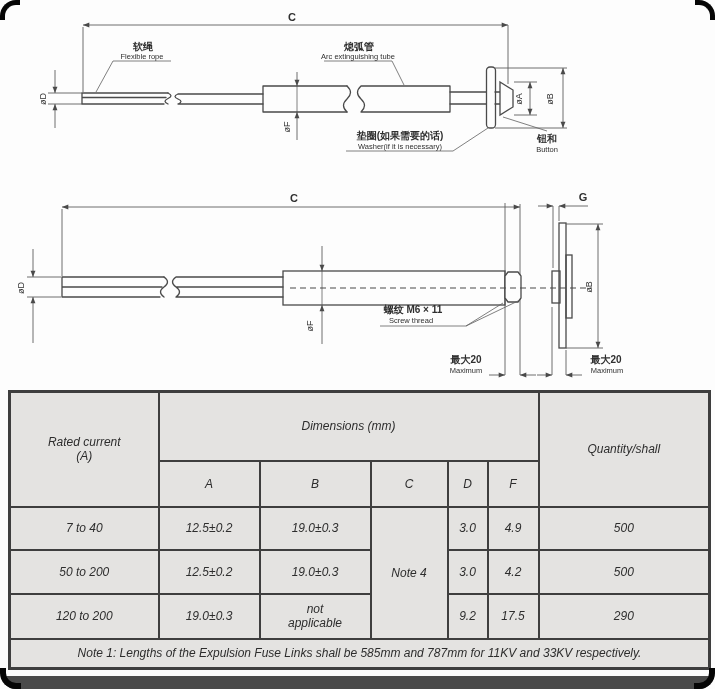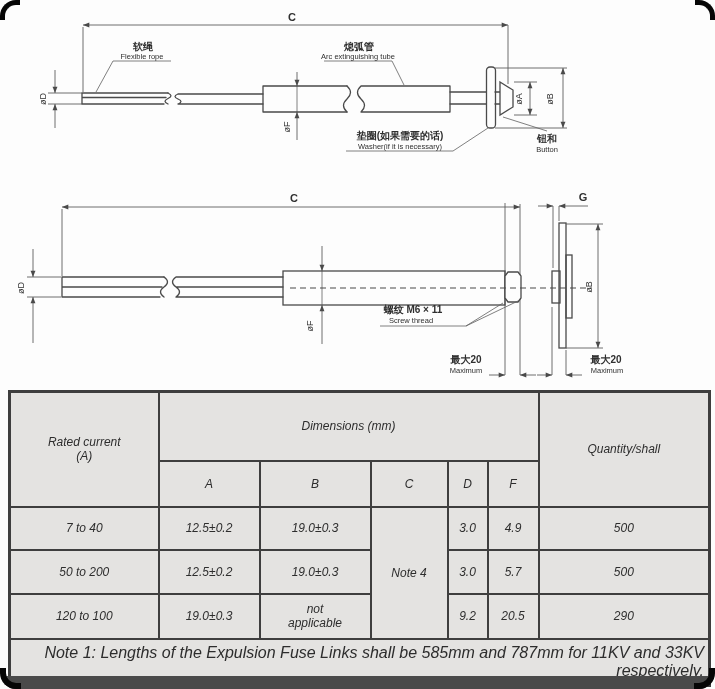--- a/index.html
+++ b/index.html
@@ -13,21 +13,21 @@
   .ld{stroke:#5f5f5f;stroke-width:0.8;fill:none;}
   .cl{stroke:#4a4a4a;stroke-width:1.1;fill:none;stroke-dasharray:6 4;}
   .t-dim{font-size:11px;fill:#2f2f2f;font-weight:600;}
   .t-dia{font-size:9px;fill:#2f2f2f;}
   .t-cn{font-size:10px;fill:#2f2f2f;font-weight:600;}
   .t-en{font-size:7.5px;fill:#2f2f2f;}
   
   .spec{position:absolute;left:8px;top:390px;width:700px;border-collapse:collapse;table-layout:fixed;
         background:#e4e3e1;color:#2d2d2d;font-size:12px;text-align:center;border:3px solid #3e3e3e;}
   .spec td{border:2px solid #3e3e3e;white-space:pre-line;vertical-align:middle;padding:1px;font-style:italic;}
-  .spec td.note-cell{text-align:right;padding:4px 4px;font-size:16px;}
+  .spec td.note-cell{text-align:center;padding:4px 4px;font-size:12px;}
   
   .bottom-bar{position:absolute;left:3px;right:3px;top:676px;height:13px;background:#4a4a4a;
               border-radius:0 0 12px 12px;}
   .corner{position:absolute;width:15px;height:15px;border:0 solid #060606;}
   .c-tl{left:0;top:0;border-top-width:5px;border-left-width:5px;border-top-left-radius:16px;}
   .c-tr{right:0;top:0;border-top-width:5px;border-right-width:5px;border-top-right-radius:16px;}
   .c-bl{left:0;bottom:0;border-bottom-width:6px;border-left-width:6px;border-bottom-left-radius:16px;}
   .c-br{right:0;bottom:0;border-bottom-width:6px;border-right-width:6px;border-bottom-right-radius:16px;}
 </style>
 </head>
@@ -191,30 +191,30 @@
         <td rowspan="3">Note 4</td>
         <td>3.0</td>
         <td>4.9</td>
         <td>500</td>
       </tr>
       <tr style="height:44px">
         <td>50 to 200</td>
         <td>12.5±0.2</td>
         <td>19.0±0.3</td>
         <td>3.0</td>
-        <td>5.7</td>
+        <td>4.2</td>
         <td>500</td>
       </tr>
       <tr style="height:45px">
-        <td>120 to 100</td>
+        <td>120 to 200</td>
         <td>19.0±0.3</td>
         <td>not
 applicable</td>
         <td>9.2</td>
-        <td>20.5</td>
+        <td>17.5</td>
         <td>290</td>
       </tr>
       <tr style="height:30px">
         <td colspan="7" class="note-cell">Note 1: Lengths of the Expulsion Fuse Links shall be 585mm and 787mm for 11KV and 33KV respectively.</td>
       </tr>
     </tbody>
   </table>
 
   <div class="bottom-bar"></div>
   <div class="corner c-tl"></div>

